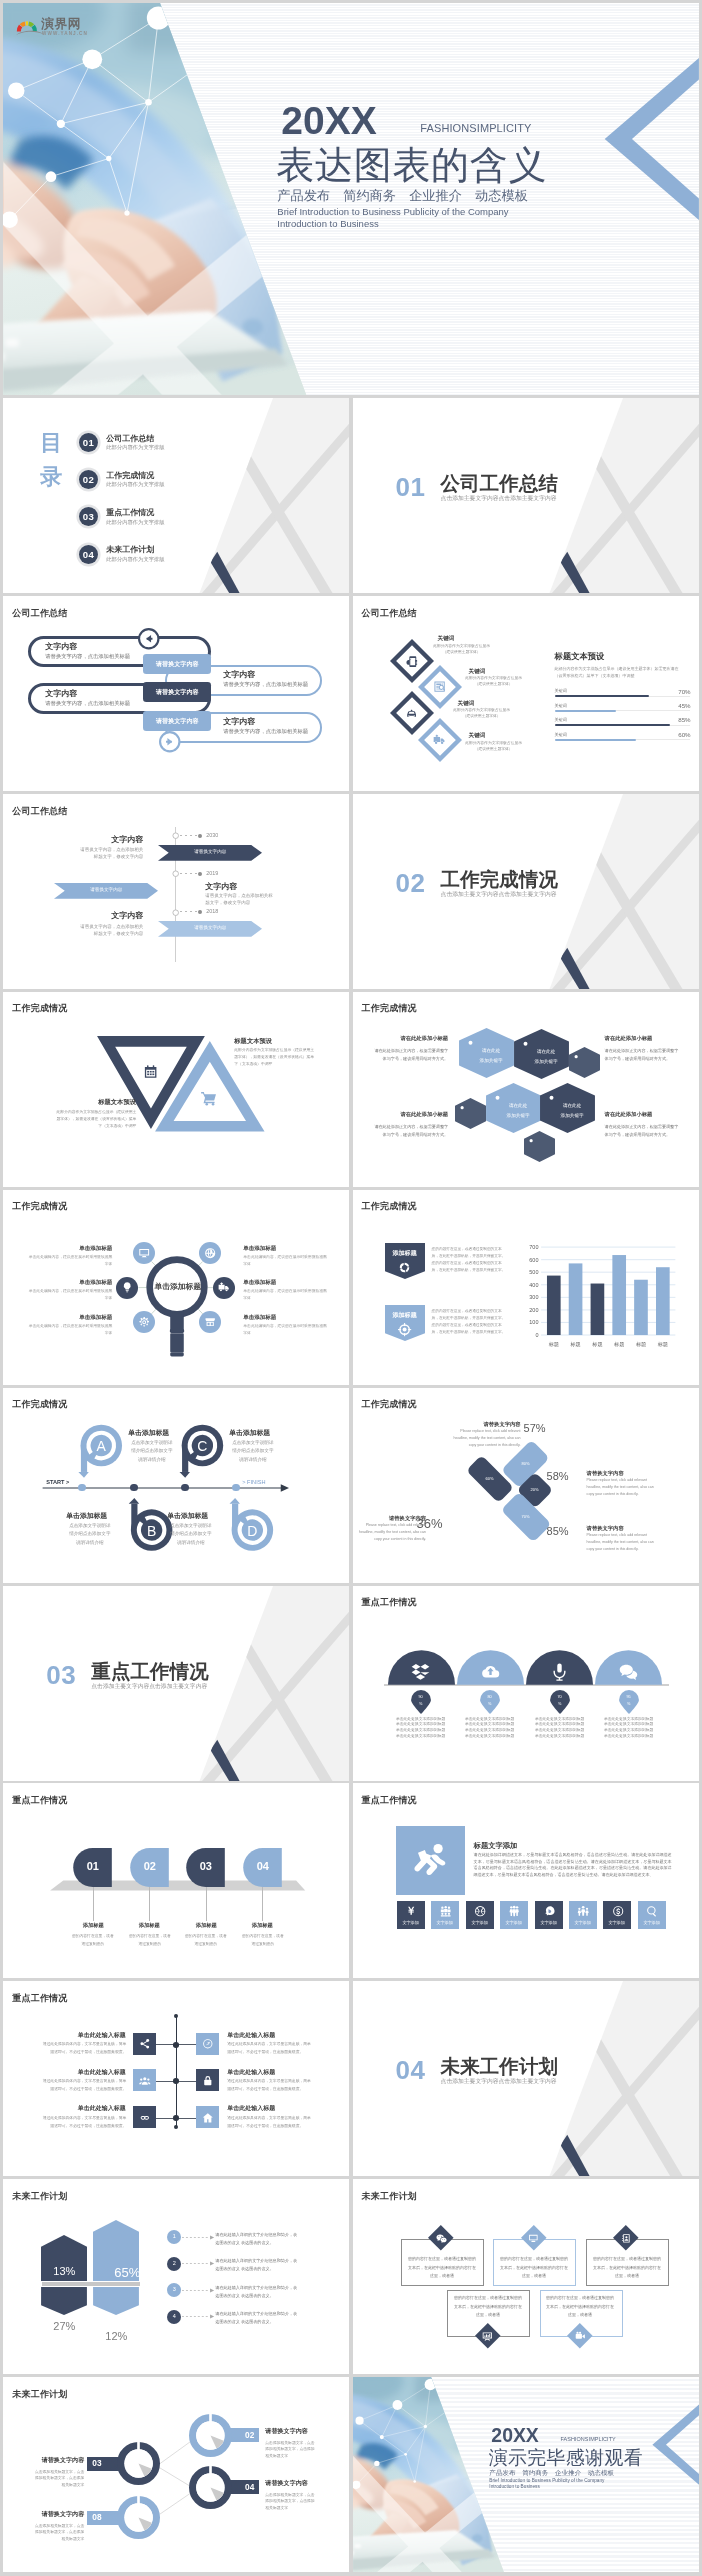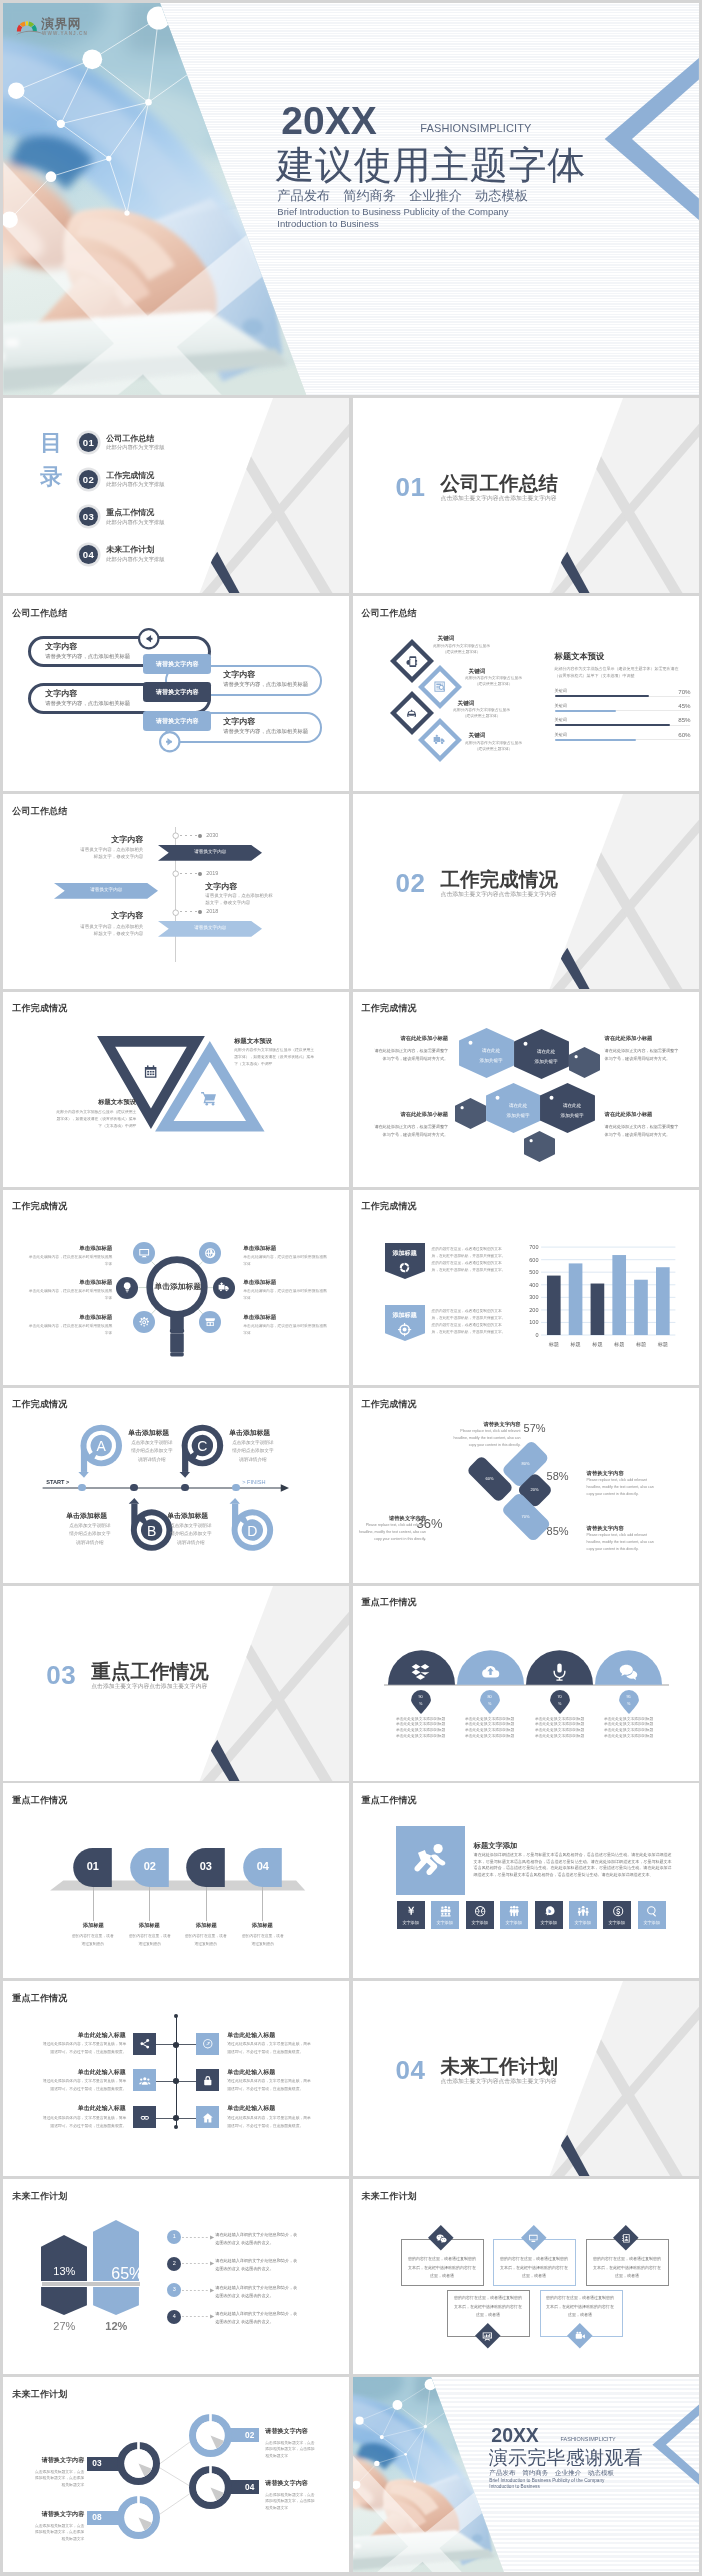--- a/index.html
+++ b/index.html
@@ -200,21 +200,21 @@
               <path d="M2.6 -12.2 A12.3 12.3 0 0 1 9 -9 L5 -5.6 A7.3 7.3 0 0 0 1.8 -7.1 Z" fill="#7ab929"></path>
               <path d="M9.7 -8.3 A12.3 12.3 0 0 1 12.3 0 L7.3 0 A7.3 7.3 0 0 0 5.6 -5.2 Z" fill="#16a085"></path>
               <path d="M-13.2 4.6 C -8 -1.6, 14 -3.4, 20.5 3.6 C 12 -1.6, -7 -0.6, -13.2 4.6 Z" fill="#8a8a8a"></path>
             </g>
           </svg>
           <div style="position:absolute;left:25.6px;top:0px;font-size:12.8px;font-weight:700;color:#6b6b6b;letter-spacing:0.4px;line-height:1;">演界网</div>
           <div style="position:absolute;left:26.4px;top:14px;font-size:4.6px;font-weight:700;color:#8e8e8e;letter-spacing:1.1px;line-height:1;">WWW.YANJ.CN</div>
         </div>
         <div class="abs" style="left:278px;top:98px;font-size:39px;font-weight:700;color:#46536c;letter-spacing:0px;line-height:1;">20XX</div>
         <div class="abs" style="left:417px;top:120px;font-size:11px;font-weight:400;color:#5b6880;letter-spacing:0.1px;line-height:1;">FASHIONSIMPLICITY</div>
-        <div class="abs" style="left:273px;top:143px;font-size:38px;font-weight:400;color:#46536c;letter-spacing:0.7px;line-height:1;">建议使用主题字体</div>
+        <div class="abs" style="left:273px;top:143px;font-size:38px;font-weight:400;color:#46536c;letter-spacing:0.7px;line-height:1;">表达图表的含义</div>
         <div class="abs" style="left:274px;top:185px;font-size:13.2px;font-weight:400;color:#5b6880;letter-spacing:0px;line-height:1.15;">产品发布　简约商务　企业推介　动态模板</div>
         <div class="abs" style="left:274px;top:203px;font-size:9.5px;font-weight:400;color:#5b6880;letter-spacing:0px;line-height:1.25;">Brief Introduction to Business Publicity of the Company</div>
         <div class="abs" style="left:274px;top:215px;font-size:9.5px;font-weight:400;color:#5b6880;letter-spacing:0px;line-height:1.25;">Introduction to Business</div>
       </div>
     </div>
     <div class="row">
       <div class="slide">
         <svg class="abs" style="left:0;top:0" width="346" height="195" viewBox="0 0 419 236">
           <defs>
             <clipPath id="dc3">
@@ -1040,25 +1040,25 @@
           <polygon points="28.0,0 56,14.3 56,55.8 0,55.8 0,14.3" fill="#3e4a63"></polygon>
         </svg>
         <div class="abs tc" style="left:38px;top:87px;width:46px;font-size:11px;font-weight:400;color:#ffffff;line-height:1;">13%</div>
         <svg class="abs" style="left:38px;top:108px" width="46" height="28" viewBox="0 0 56 34.19999999999999">
           <polygon points="0,0 56,0 56,22.19999999999999 28.0,34.19999999999999 0,22.19999999999999" fill="#3e4a63"></polygon>
         </svg>
         <div class="abs tc" style="left:38px;top:142px;width:46px;font-size:11px;font-weight:400;color:#7d7d7d;line-height:1;">27%</div>
         <svg class="abs" style="left:90px;top:41px" width="46" height="61" viewBox="0 0 56 74.1">
           <polygon points="28.0,0 56,14.3 56,74.1 0,74.1 0,14.3" fill="#8fb0d6"></polygon>
         </svg>
-        <div class="abs tc" style="left:90px;top:87px;width:68px;font-size:16px;font-weight:400;color:#ffffff;line-height:1;text-align:center;">65%</div>
+        <div class="abs tc" style="left:90px;top:87px;width:68px;font-size:13px;font-weight:400;color:#ffffff;line-height:1;text-align:center;">65%</div>
         <svg class="abs" style="left:90px;top:108px" width="46" height="28" viewBox="0 0 56 34.19999999999999">
           <polygon points="0,0 56,0 56,22.19999999999999 28.0,34.19999999999999 0,22.19999999999999" fill="#8fb0d6"></polygon>
         </svg>
-        <div class="abs tc" style="left:90px;top:142px;width:46px;font-size:11px;font-weight:700;color:#7d7d7d;line-height:1;">12%</div>
+        <div class="abs tc" style="left:90px;top:152px;width:46px;font-size:11px;font-weight:400;color:#7d7d7d;line-height:1;">12%</div>
         <div class="abs" style="left:39px;top:103px;width:98px;height:3.3px;background:#c7c7c7;"></div>
         <div class="abs" style="left:164px;top:51px;width:14px;height:14px;border-radius:50%;background:#8fb0d6;"></div>
         <div class="abs tc" style="left:164px;top:55px;width:14px;font-size:5.5px;font-weight:400;color:#ffffff;line-height:1;">1</div>
         <svg class="abs" style="left:179px;top:56px" width="33" height="5" viewBox="0 0 40 6">
           <line x1="0" y1="3" x2="33" y2="3" stroke="#a8a8a8" stroke-width="0.8" stroke-dasharray="2.4 2.4"></line>
           <path d="M34 0.6 L39 3 L34 5.4 Z" fill="#a8a8a8"></path>
         </svg>
         <div class="abs" style="left:212px;top:52px;width:84px;font-size:4.1px;font-weight:400;color:#6f6f6f;line-height:1.85;">请在此处输入详细的文字介绍信息和简介，表达图表的含义 表达图表的含义。</div>
         <div class="abs" style="left:164px;top:78px;width:14px;height:14px;border-radius:50%;background:#3e4a63;"></div>
         <div class="abs tc" style="left:164px;top:82px;width:14px;font-size:5.5px;font-weight:400;color:#ffffff;line-height:1;">2</div>

